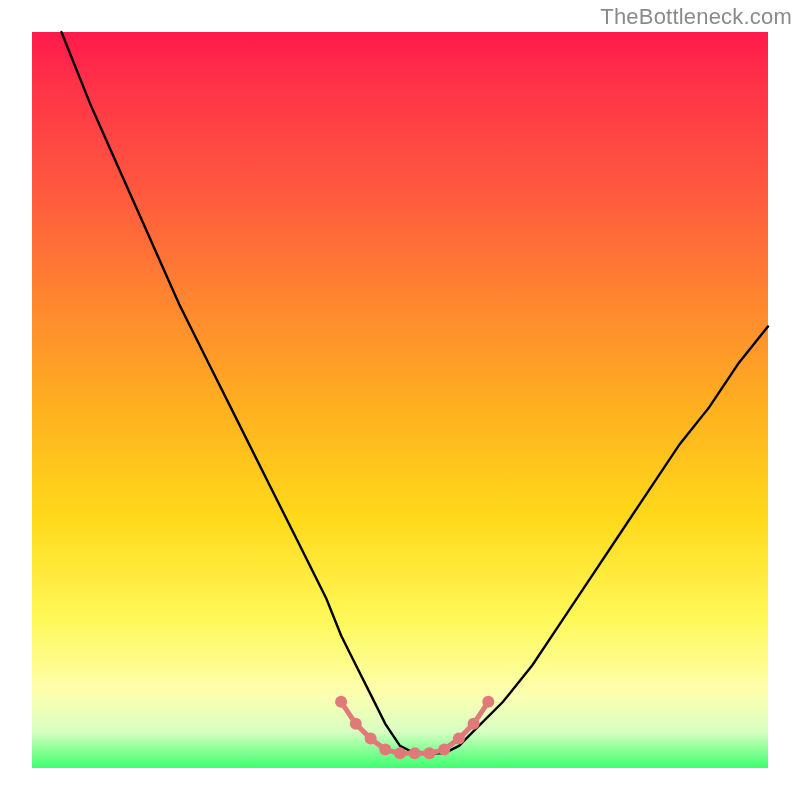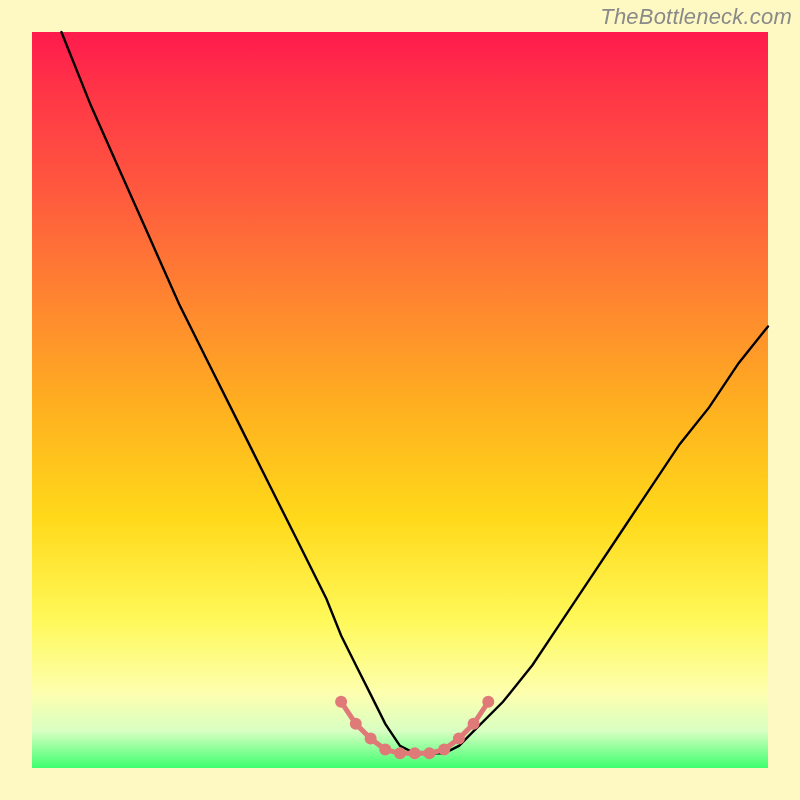--- a/index.html
+++ b/index.html
@@ -8,22 +8,21 @@
     width: 800px;
     height: 800px;
     background: #000;
     overflow: hidden;
   }
   .frame {
     position: absolute;
     left: 0; top: 0;
     width: 800px;
     height: 800px;
-    background: #fef9c3;
-    font-style: italic;
+    background: #ffffff;
   }
   .plot {
     position: absolute;
     left: 32px;
     top: 32px;
     width: 736px;
     height: 736px;
     
     background: linear-gradient(to bottom,
       #ff1a4d 0%,

